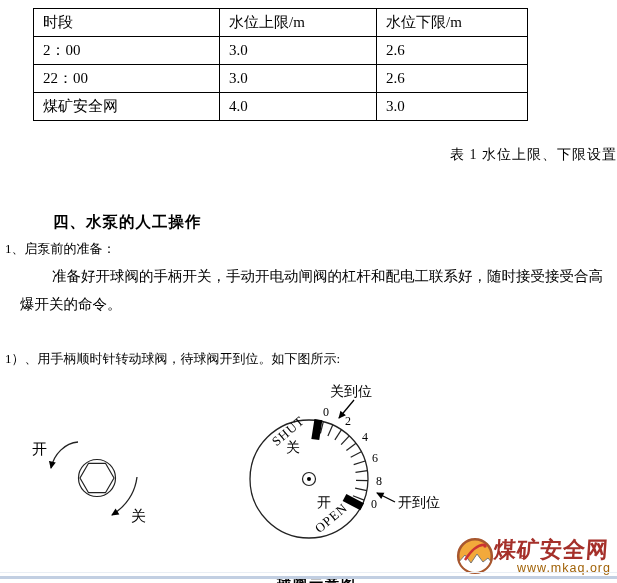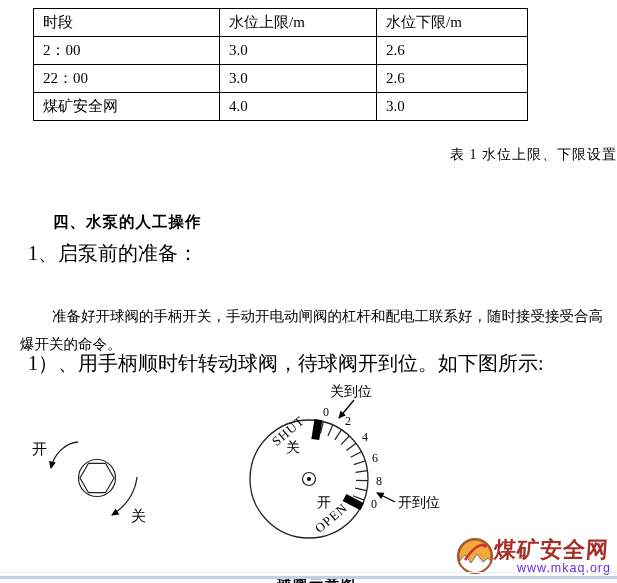--- a/index.html
+++ b/index.html
@@ -6,39 +6,39 @@
   #page{position:relative;width:617px;height:583px;background:#ffffff;overflow:hidden;
         font-family:"Liberation Serif","DejaVu Serif",serif;color:#000;}
   
   #limits-table{position:absolute;left:33px;top:8px;border-collapse:collapse;}
   #limits-table td{border:1px solid #000;height:27px;padding:0 0 0 9px;
                    font-size:15px;vertical-align:middle;white-space:nowrap;}
   .col-a{width:176px;} .col-b{width:147px;} .col-c{width:141px;}
   #table-caption{position:absolute;left:0;top:146px;width:617px;text-align:right;
                  font-size:14px;letter-spacing:1px;}
   
-  .tline{position:absolute;left:28px;font-size:20px;white-space:nowrap;}
+  .tline{position:absolute;left:5px;font-size:13px;white-space:nowrap;}
   #sec-heading{position:absolute;left:25px;top:212px;font-size:15.5px;font-weight:700;
                font-family:"Liberation Sans","DejaVu Sans",sans-serif;letter-spacing:1px;margin-left:28px;}
   #item1{top:240px;}
   #para1{position:absolute;left:20px;top:262px;width:594px;font-size:14.5px;
-         line-height:28px;text-indent:2.2em;white-space:normal;margin-top:40px;}
+         line-height:28px;text-indent:2.2em;white-space:normal;}
   #item2{top:322px;}
   #item3{top:350px;text-align:center;}
   
   #diagram-svg{position:absolute;left:0;top:380px;}
   #diagram-caption{position:absolute;left:277px;top:576px;font-size:14px;font-weight:700;
                    letter-spacing:2px;}
   .svg-cjk{font-family:"Liberation Serif","DejaVu Serif",serif;}
   
   #logo-svg{position:absolute;left:456px;top:537px;}
   #site-name{position:absolute;left:494px;top:535px;font-size:22px;font-weight:700;
              color:#a5302a;letter-spacing:1px;font-family:"Liberation Serif","DejaVu Serif",serif;
              transform:skewX(-4deg);}
-  #site-url{position:absolute;left:517px;top:561px;font-size:12.5px;color:#6d28d9;
+  #site-url{position:absolute;left:517px;top:561px;font-size:12.5px;color:#a16207;
             font-family:"Liberation Sans","DejaVu Sans",sans-serif;letter-spacing:1px;}
   
   #rule-faint{position:absolute;left:0;top:572px;width:617px;height:1px;background:#e9eef4;}
   #rule-blue{position:absolute;left:0;top:576px;width:617px;height:3px;background:#c2cfe2;}
 </style>
 </head>
 <body>
 
 <div id="page">
 

